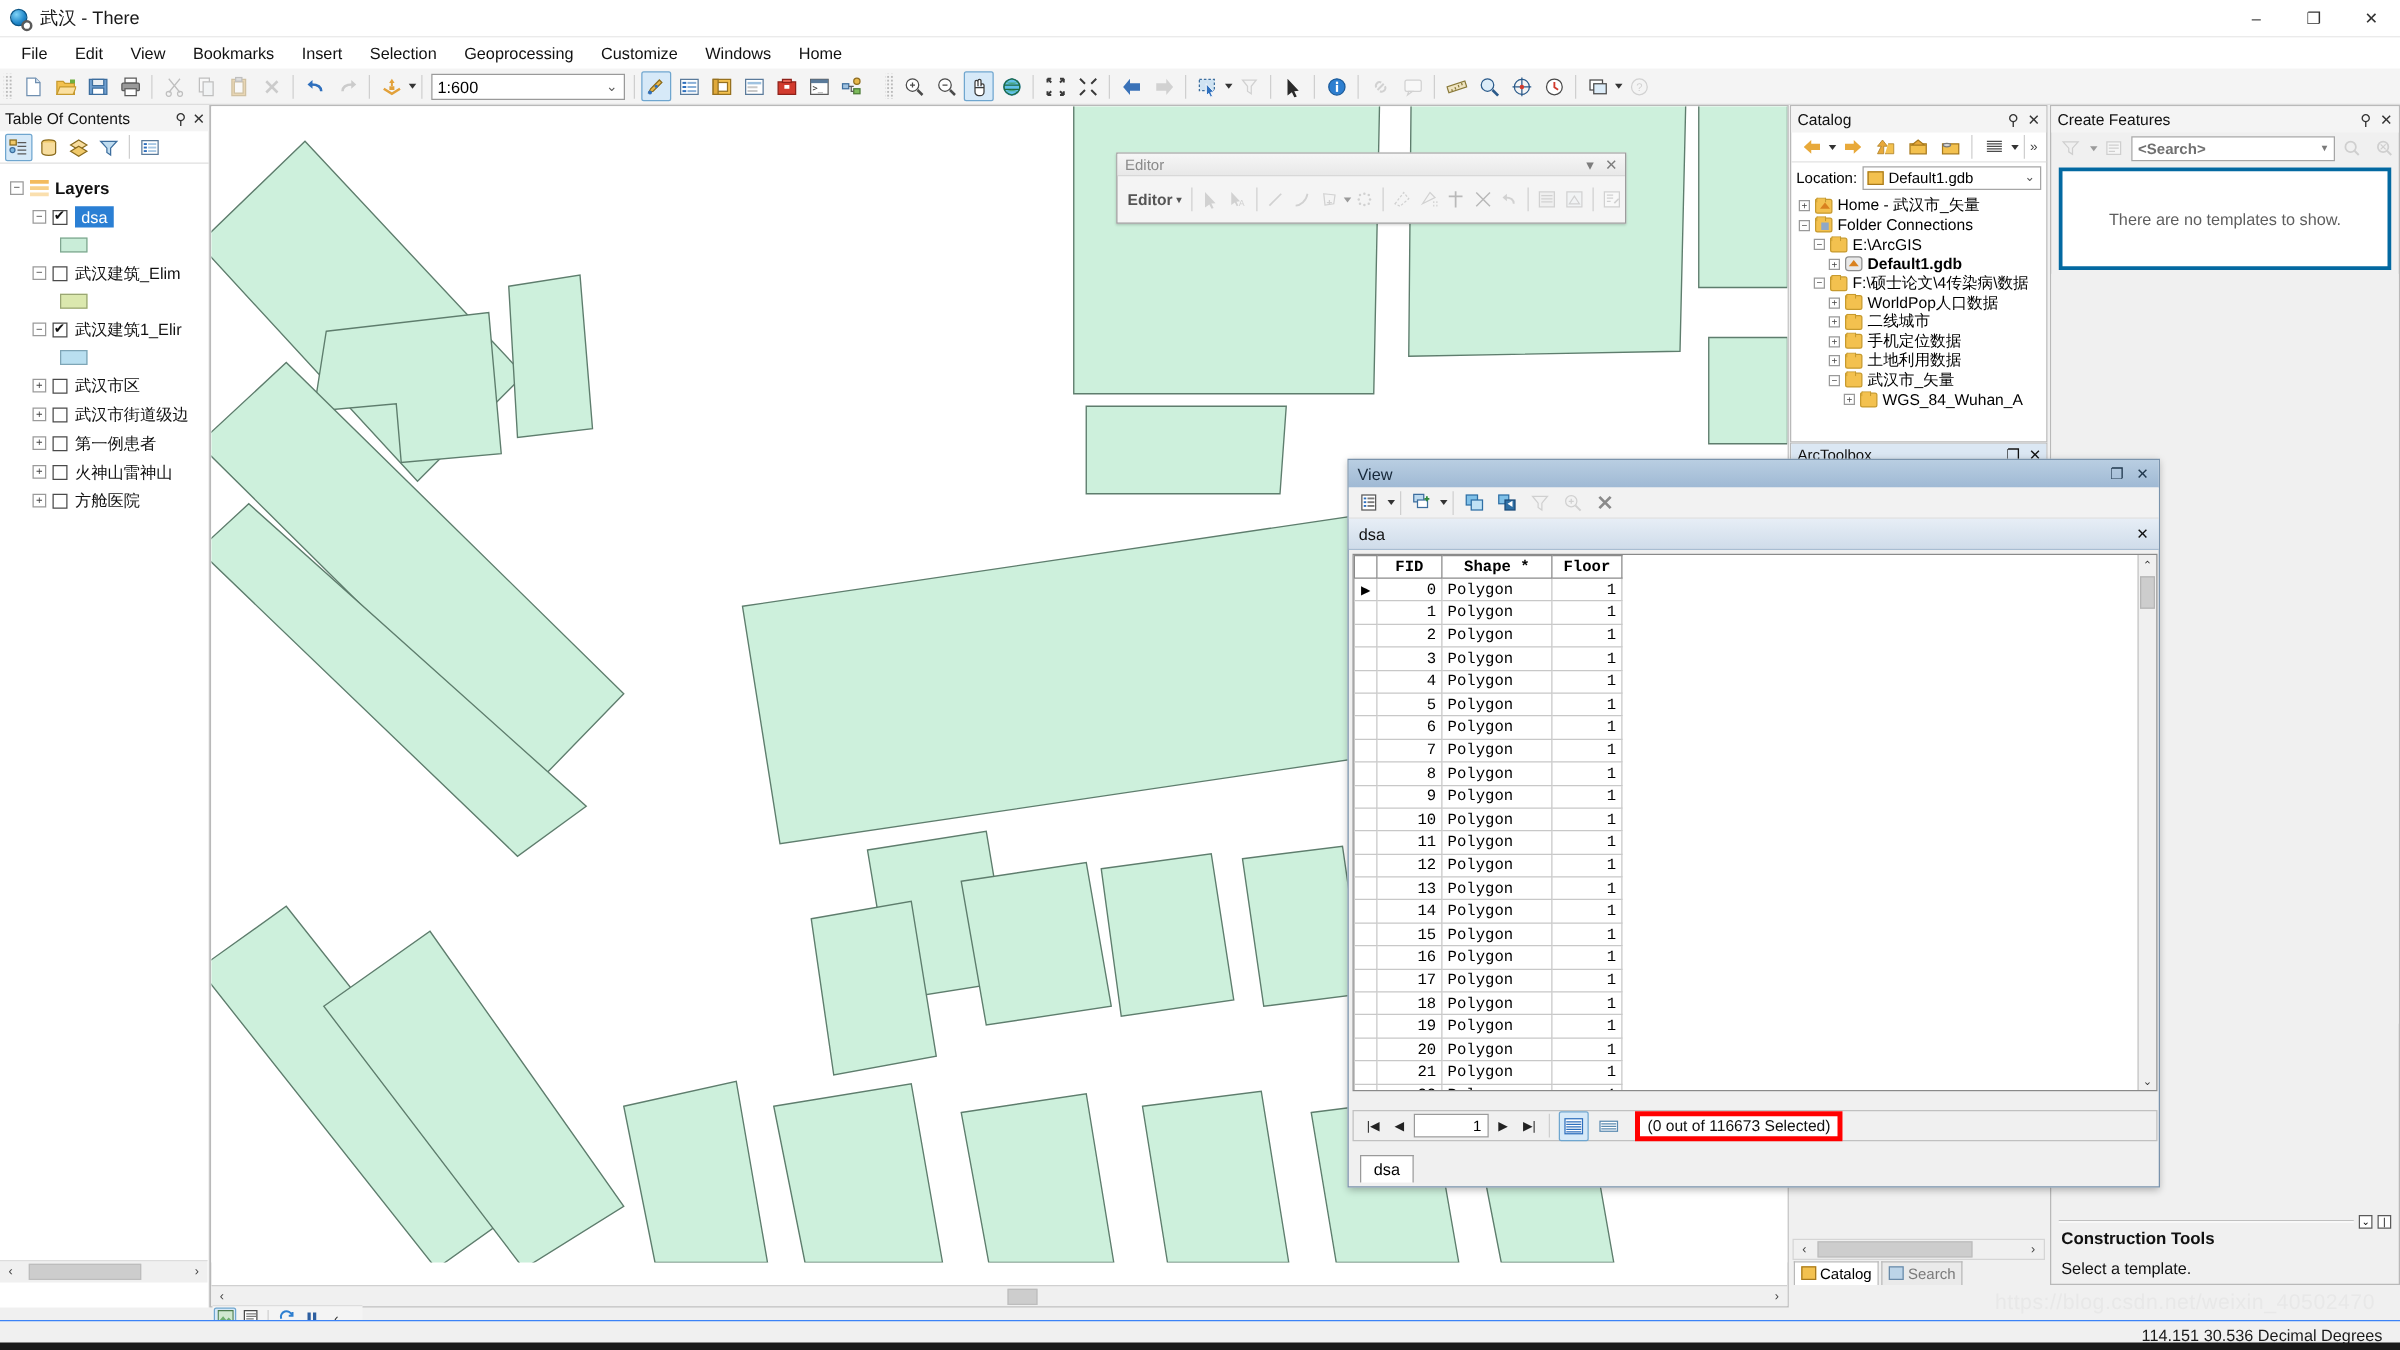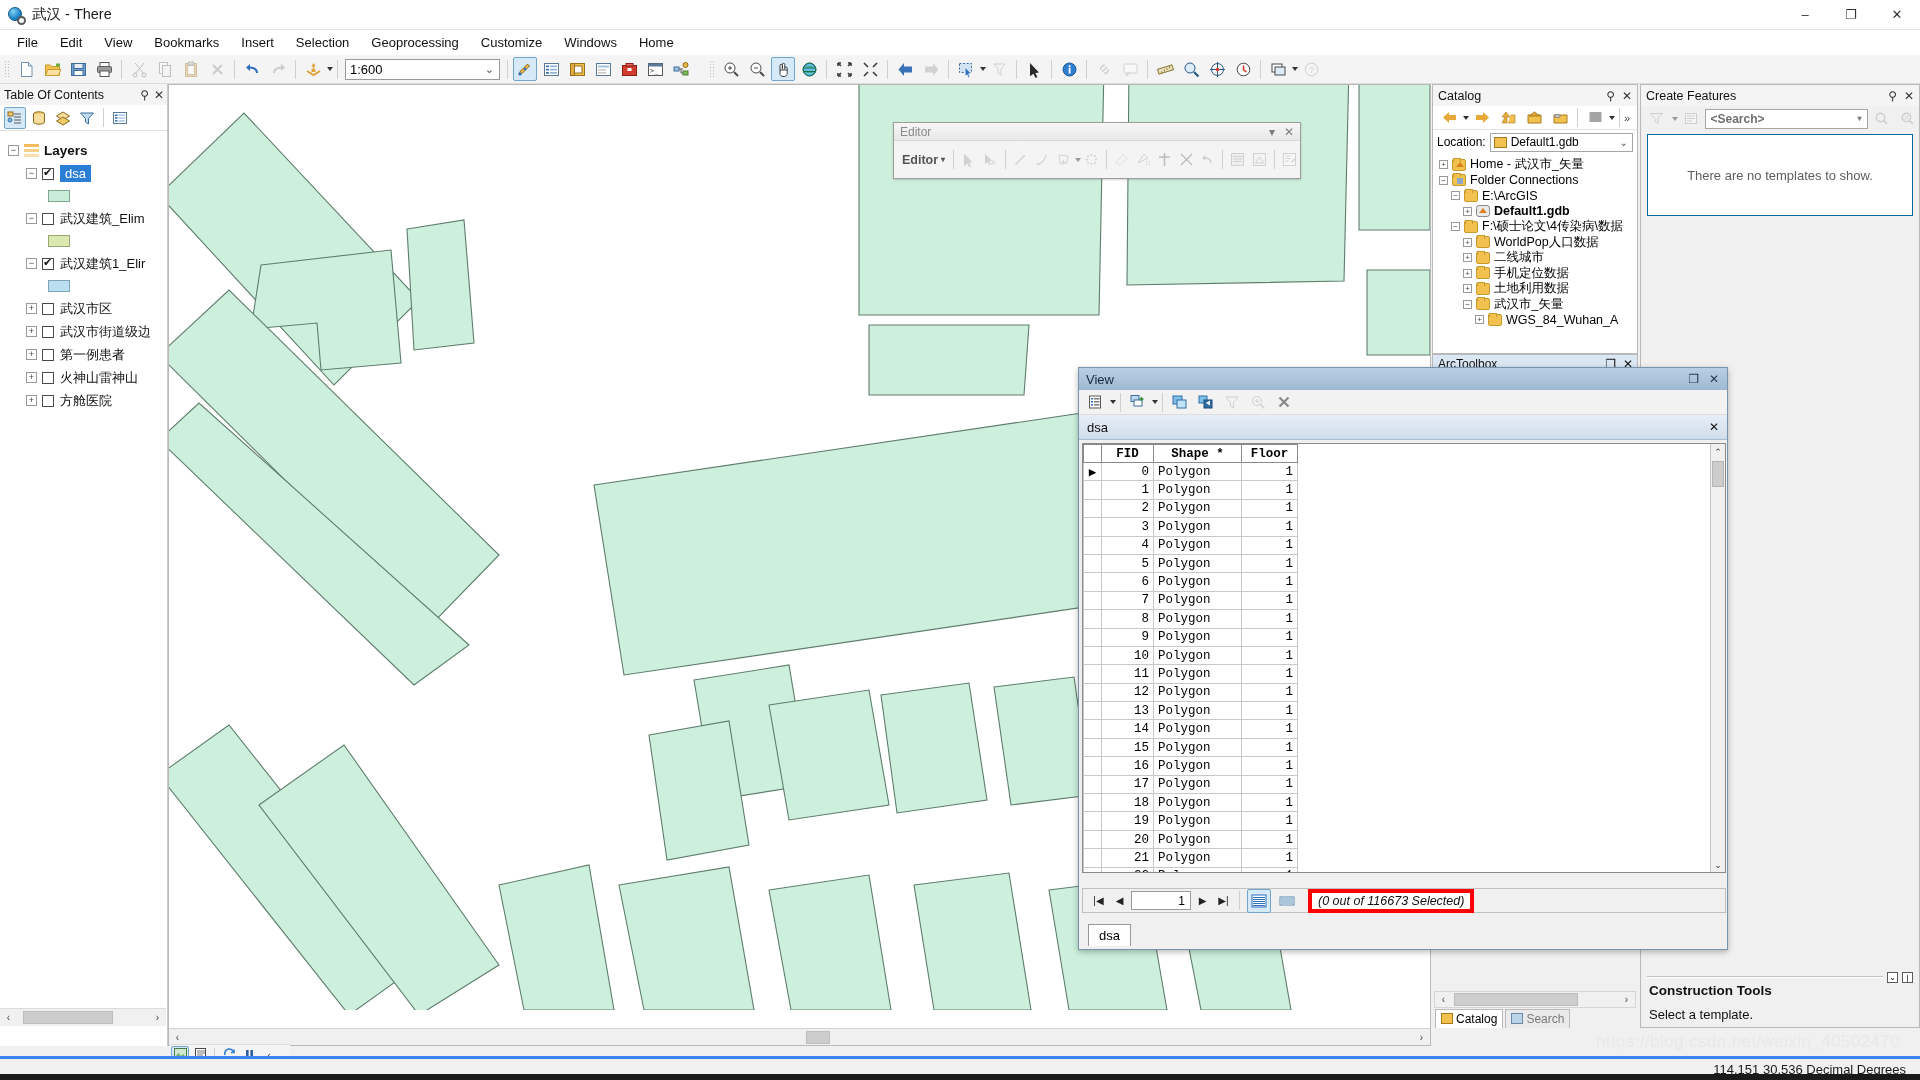--- a/index.html
+++ b/index.html
@@ -147,21 +147,21 @@
   .tabrow { display:flex; align-items:center; height:20px; padding-left:3px; gap:2px; }
   .dtab { height:19px; display:flex; align-items:center; gap:3px; padding:0 5px; font-size:12px;
      border:1px solid #b9b9b9; background:#fff; border-bottom:none; }
   .dtab.off { background:#eaeaea; color:#7a7a7a; }
 
   .createfeat { position:absolute; left:1640px; top:84px; width:280px; height:944px;
     background:#f0f0f0; border:1px solid #b9b9b9; }
   .cf-tools { height:25px; display:flex; align-items:center; padding-left:4px; gap:2px;}
   .cf-search { width:180px; height:20px; border:1px solid #a6a6a6; background:#fff;
     display:flex; align-items:center; padding-left:4px; font-size:12px; color:#707070;font-weight:bold;}
-  .cf-panel { margin:3px 6px; height:82px; background:#fff; border:1px solid #0369a1;
+  .cf-panel { margin:3px 6px; height:82px; background:#fff; border:3px solid #0369a1;
     display:flex; align-items:center; justify-content:center; font-size:13px; color:#5e5e5e;}
   .cf-div { margin:6px; height:12px; display:flex; align-items:center; gap:4px;}
   .cf-line { flex:1; height:0; border-top:1px solid #c0c0c0; border-bottom:1px solid #fff;}
   .cf-sq { width:11px;height:11px;border:1px solid #5a5a5a;background:#fff;font-size:8px;
     display:flex;align-items:center;justify-content:center;}
   .cf-h { padding:4px 8px; font-size:13.5px; font-weight:bold; color:#111;}
   .cf-t { padding:2px 8px; font-size:13px; color:#111;}
 
   
   .tablewin { position:absolute; left:1078px; top:367px; width:650px; height:583px;
@@ -197,29 +197,29 @@
     font-size:9px; color:#333;}
   .vs-track { flex:1; width:15px; position:relative;}
   .vs-thumb { position:absolute; top:2px; left:1px; width:12px; height:26px; background:#cdcdcd;
     border:1px solid #b5b5b5;}
   .tw-status { position:absolute; left:3px; bottom:36px; width:644px; height:25px;
     background:#f0f0f0; border:1px solid #c0c0c0; display:flex; align-items:center; padding-left:6px; gap:2px;}
   .nav-b { width:19px;height:19px;display:flex;align-items:center;justify-content:center;font-size:10px;color:#222;}
   .recbox { width:60px;height:19px;background:#fff;border:1px solid #9a9a9a;text-align:right;
     padding-right:5px; line-height:18px; font-size:12px;}
   .selcount { background:#fff; border:4px solid #ff0000; font-size:12.5px; padding:1px 6px;
-    margin-left:6px; color:#111;font-style:italic; }
+    margin-left:6px; color:#111; }
   .tw-bottabs { position:absolute; left:3px; bottom:3px; width:644px; height:30px;
     background:#f0f0f0; display:flex; align-items:flex-end; padding-left:6px;}
   .tw-bt { height:22px; padding:0 10px; background:#fff; border:1px solid #9a9a9a; border-bottom:none;
     display:flex; align-items:center; font-size:13px;}
 
   
   .statusbar { position:absolute; left:0; bottom:0; width:1920px; height:24px;
-    background:#f0f0f0; border-top:3px solid #3b82f6; display:flex; align-items:center; }
+    background:#f0f0f0; border-top:1px solid #3b82f6; display:flex; align-items:center; }
   .status-coord { position:absolute; right:14px; font-size:13px; color:#1a1a1a;}
   .watermark { position:absolute; right:20px; bottom:28px; font-size:17px; color:#e8e8e8;
     letter-spacing:.4px; pointer-events:none; }
   .taskbar { position:absolute; left:0; bottom:0; width:1920px; height:6px; background:#1a1a1a;}
 
   svg { display:block; }
 </style>
 </head>
 <body>
 

